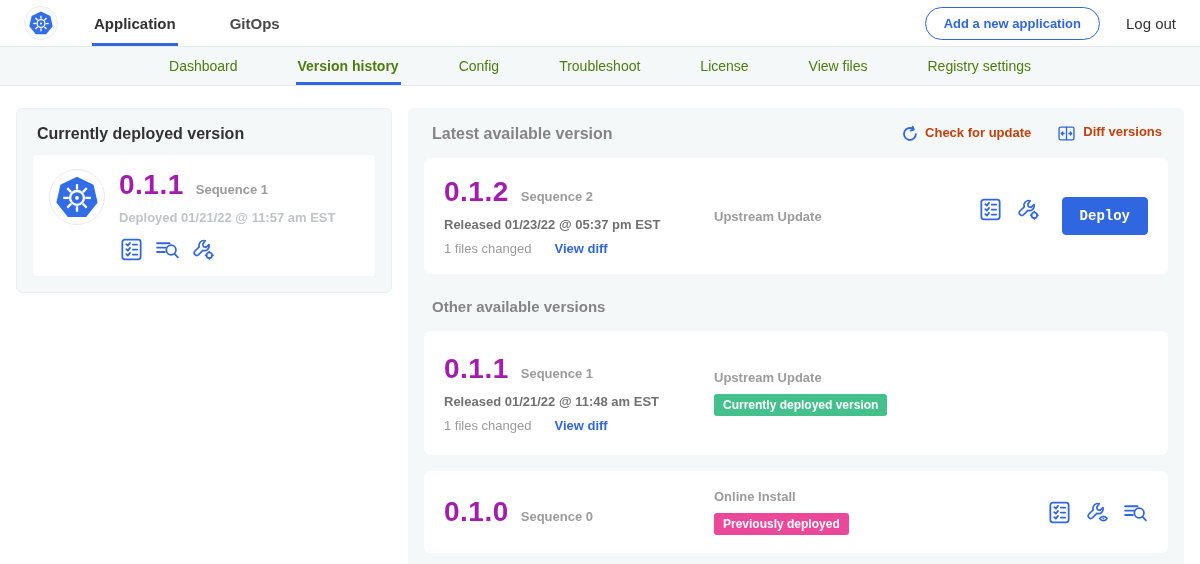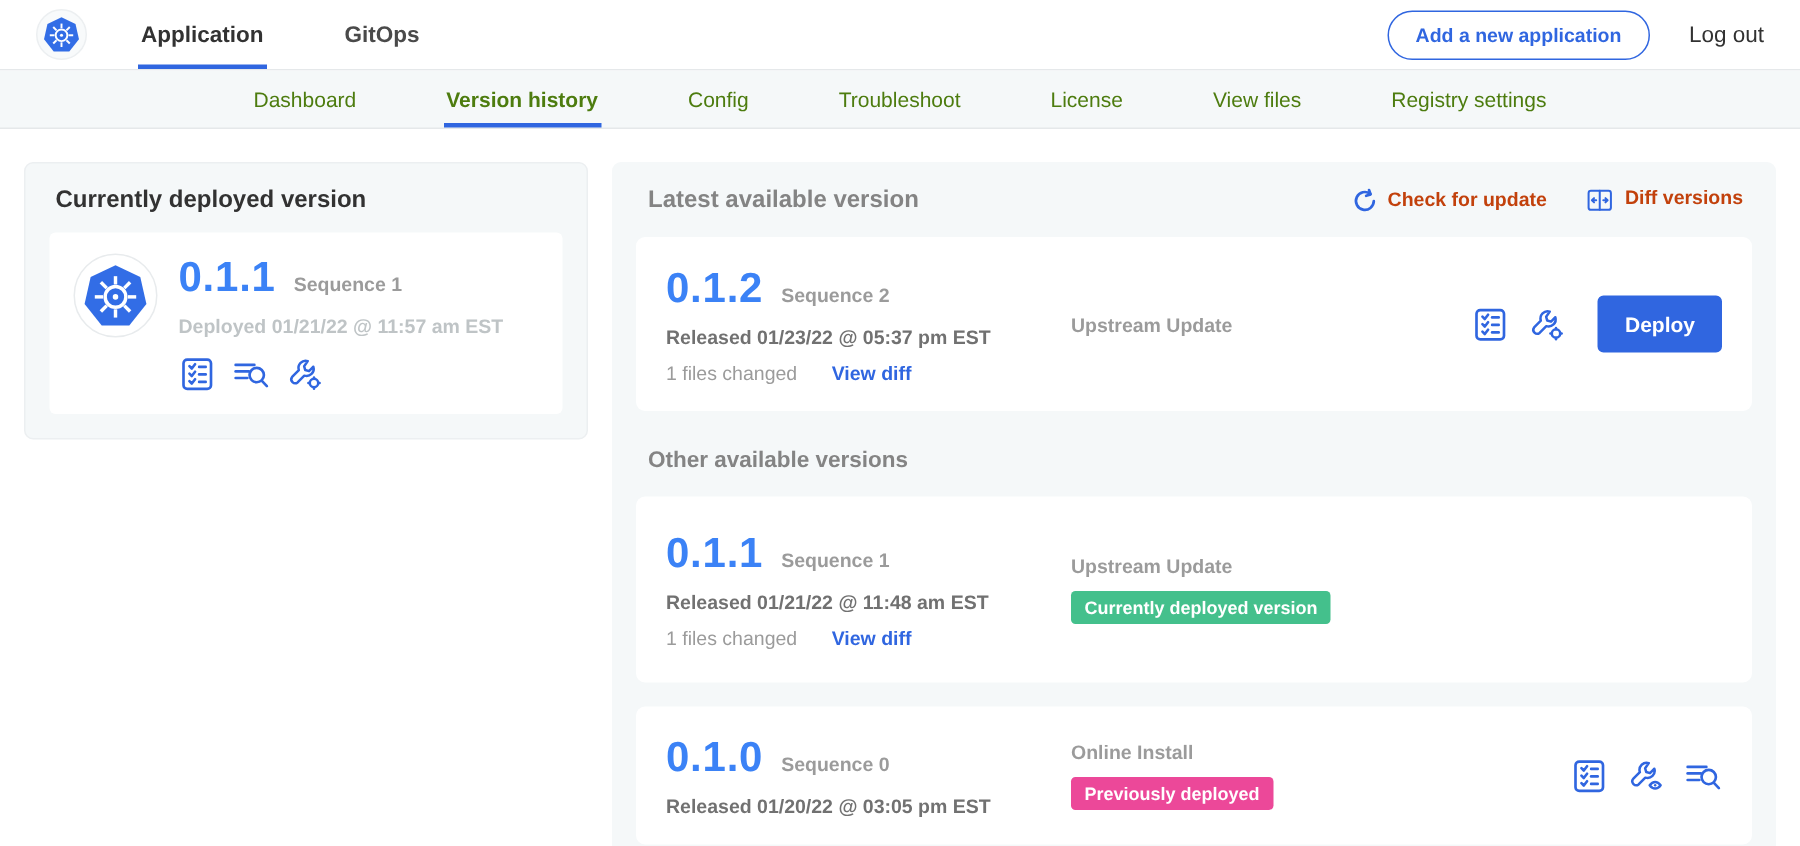--- a/index.html
+++ b/index.html
@@ -36,21 +36,21 @@
 
   .left-card { width: 376px; background: #f5f8f9; border: 1px solid #eceff1;
                border-radius: 6px; padding: 14px 16px 16px; }
   .left-card h2 { font-size: 16px; font-weight: 700; color: #323232; padding: 2px 4px 0; }
   .deployed-inner { background: #fff; border-radius: 4px; margin-top: 12px;
                     padding: 14px 16px; display: flex; gap: 14px; }
   .app-logo-wrap { width: 56px; height: 56px; border-radius: 50%; background: #fff;
                    border: 1px solid #e8ebed; display: flex; align-items: center;
                    justify-content: center; flex-shrink: 0; }
   .ver-line { display: flex; align-items: baseline; gap: 12px; }
-  .ver-big { font-size: 28px; font-weight: 800; color: #3b82f6; letter-spacing: .5px; }
+  .ver-big { font-size: 28px; font-weight: 800; color: #a21caf; letter-spacing: .5px; }
   .seq { font-size: 13px; color: #9b9b9b; font-weight: 600; }
   .deployed-ts { font-size: 13px; font-weight: 600; color: #bfc4c6; margin-top: 9px; }
   .icon-row { display: flex; align-items: center; gap: 11px; margin-top: 12px; }
   .icon-btn { width: 25px; height: 25px; cursor: pointer; display: inline-flex; }
   .icon-btn svg { width: 100%; height: 100%; }
 
   .right-panel { flex: 1; background: #f5f8f9; border-radius: 6px; padding: 12px 16px 16px; }
   .panel-head { display: flex; align-items: center; justify-content: space-between;
                 padding: 4px 6px 2px 8px; }
   .panel-title { font-size: 16px; color: #848484; font-weight: 600; }
@@ -65,21 +65,21 @@
   .released { font-size: 13px; font-weight: 600; color: #717171; margin-top: 9px; }
   .files-row { font-size: 13px; margin-top: 9px; display: flex; gap: 23px; align-items: baseline; }
   .files-count { color: #9b9b9b; }
   .view-diff { color: #3066e0; font-weight: 700; cursor: pointer; }
   .vc-mid { flex: 1; padding-left: 12px; }
   .source-label { font-size: 13px; font-weight: 700; color: #9b9b9b; }
   .badge { display: inline-block; margin-top: 9px; font-size: 12px; font-weight: 700;
            color: #fff; padding: 4px 9px; border-radius: 3px; }
   .badge.green { background: #44c08c; }
   .badge.gray { background: #ec4899; }
-  .vc-right { display: flex; align-items: center; gap: 13px; }
+  .vc-right { display: flex; gap: 13px; font-family: Liberation Mono, monospace; }
   .btn-primary { background: #3066e0; color: #fff; border: 1px solid #3066e0;
                  font-size: 14px; font-weight: 700; padding: 10px 17px; border-radius: 4px;
                  cursor: pointer; margin-left: 8px; font-family: inherit; }
   .btn-outline { background: #fff; color: #3066e0; border: 1px solid #3066e0;
                  font-size: 14px; font-weight: 700; padding: 10px 15px; border-radius: 4px;
                  cursor: pointer; margin-left: 8px; font-family: inherit; }
   .other-title { font-size: 15px; color: #848484; font-weight: 600; margin: 24px 0 4px 8px; }
 
   .card-gap { margin-top: 16px; }
 </style>
@@ -281,21 +281,20 @@
         <span class="badge green">Currently deployed version</span>
       </div>
     </div>
 
     <div class="version-card card-gap">
       <div class="vc-left">
         <div class="ver-line">
           <span class="ver-big">0.1.0</span>
           <span class="seq">Sequence 0</span>
         </div>
-        <div class="released">Released 01/20/22 @ 03:05 pm EST</div>
       </div>
       <div class="vc-mid">
         <div class="source-label">Online Install</div>
         <span class="badge gray">Previously deployed</span>
       </div>
       <div class="vc-right">
         <span class="icon-btn">
           <svg viewBox="0 0 24 24">
               <use href="#ic-checklist"></use>
             </svg>

